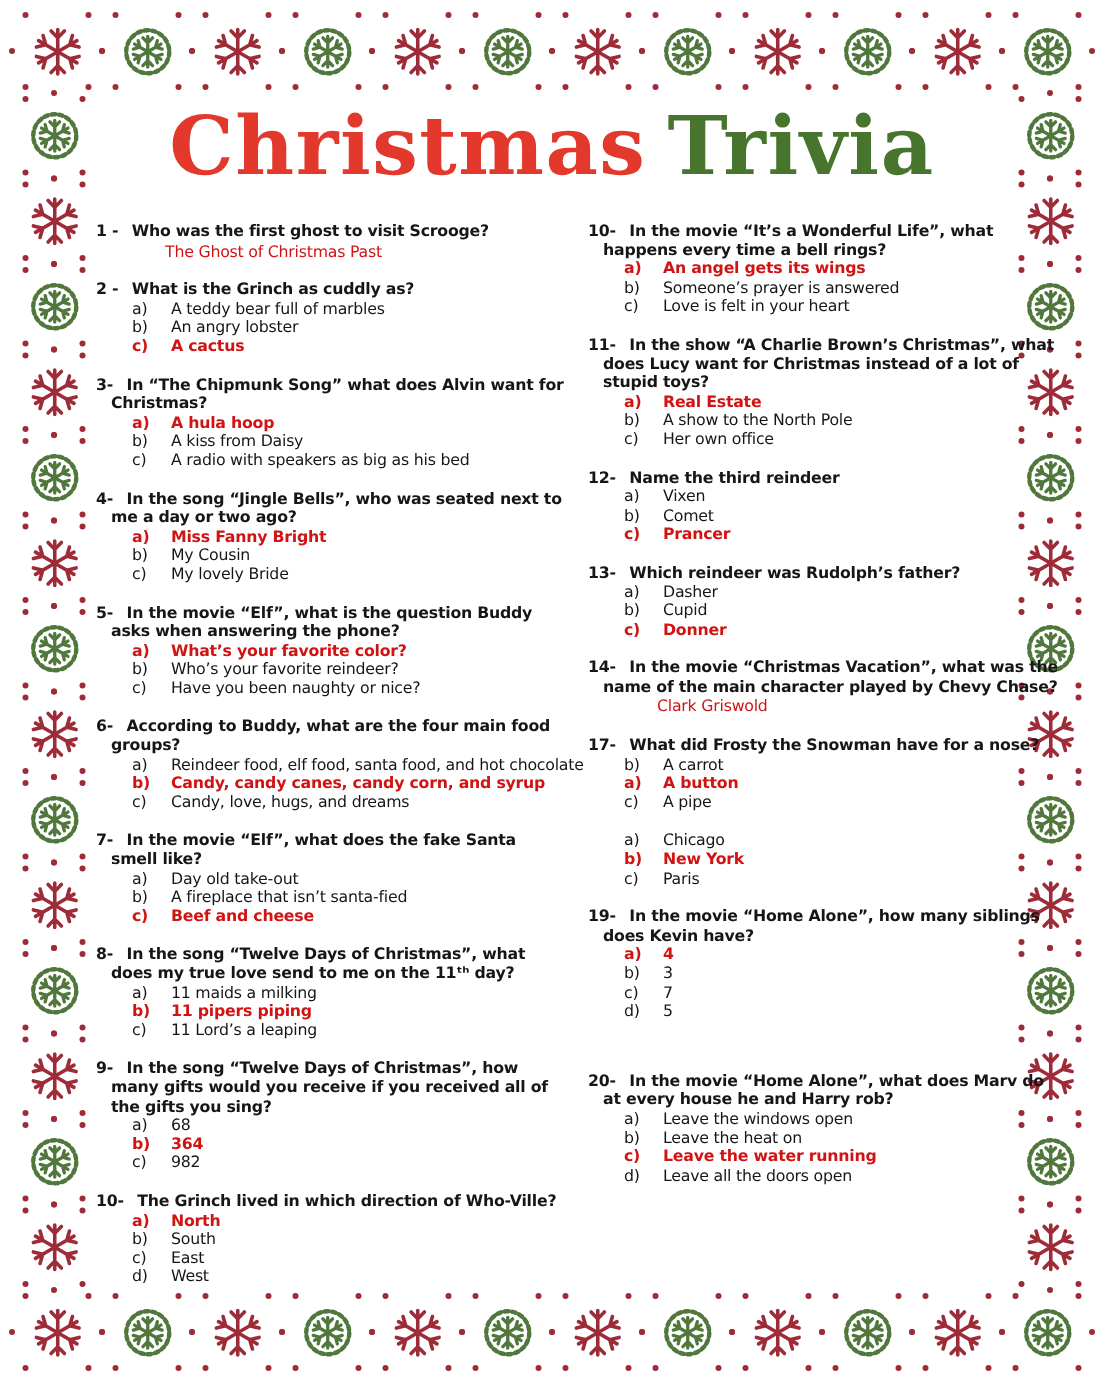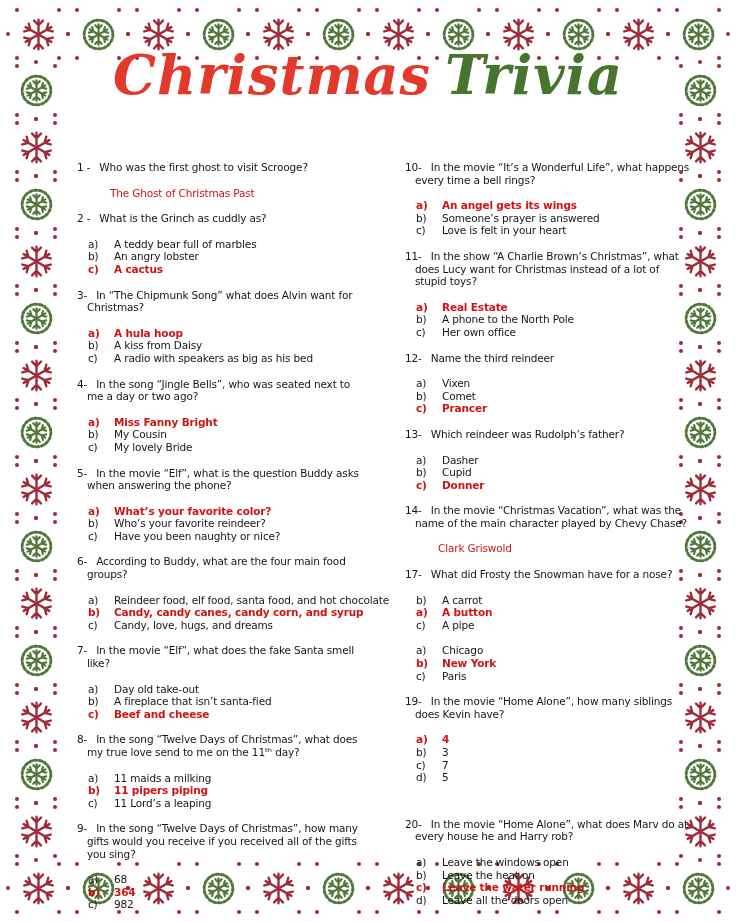--- a/index.html
+++ b/index.html
@@ -18,36 +18,36 @@
   .cell{flex:1;position:relative;display:flex;align-items:center;justify-content:center;}
   .flake{width:37px;height:37px;display:block;}
   .d{position:absolute;width:4px;height:4px;background:#9e2b38;border-radius:50%;}
   .c1{top:2px;left:7px}.c2{top:2px;right:7px}.c3{bottom:2px;left:7px}.c4{bottom:2px;right:7px}
   .h .m1{left:-2px;top:50%;transform:translateY(-50%);}
   .h .m2{right:-2px;top:50%;transform:translateY(-50%);}
   .v .m1{top:-2px;left:50%;transform:translateX(-50%);}
   .v .m2{bottom:-2px;left:50%;transform:translateX(-50%);}
   
   .title{
-    position:absolute;top:46px;left:0;right:0;text-align:center;
+    position:absolute;top:68px;left:0;right:0;text-align:center;
     font-family:"DejaVu Serif",serif;font-weight:700;font-size:54px;
-    letter-spacing:1px;line-height:1.1;font-style:italic;
+    letter-spacing:1px;line-height:1.1;
   }
   .t-red{color:#e2392c;}
   .t-green{color:#47752d;margin-left:14px;}
   
   .content{
     position:absolute;top:148px;left:64px;right:30px;bottom:62px;
     display:flex;gap:14px;
   }
   .col{flex:1;min-width:0;}
   .q-block{margin-bottom:13px;}
   .q-block.extra-gap{margin-bottom:34px;}
   .q-head{
-    margin:13px;font-weight:400;font-size:10.5px;line-height:12.6px;
+    margin:0;font-weight:700;font-size:10.5px;line-height:12.6px;
     letter-spacing:-0.15px;padding-left:10px;text-indent:-10px;
   }
   .q-num{margin-right:9px;}
   .answer{
     margin:1px 0 0 46px;color:#d01414;font-weight:400;
     font-size:10.5px;line-height:12.6px;letter-spacing:-0.15px;
   }
   .choice{
     padding-left:24px;font-size:10.5px;line-height:12.6px;
     letter-spacing:-0.15px;white-space:nowrap;
@@ -734,21 +734,21 @@
     <div class="col">
         <div class="q-block">
           <p class="q-head"><span class="q-num">10-</span>In the movie “It’s a Wonderful Life”, what happens every time a bell rings?</p>
           <div class="choice correct"><span class="c-letter">a)</span><span class="c-text">An angel gets its wings</span></div>
           <div class="choice"><span class="c-letter">b)</span><span class="c-text">Someone’s prayer is answered</span></div>
           <div class="choice"><span class="c-letter">c)</span><span class="c-text">Love is felt in your heart</span></div>
         </div>
         <div class="q-block">
           <p class="q-head"><span class="q-num">11-</span>In the show “A Charlie Brown’s Christmas”, what does Lucy want for Christmas instead of a lot of stupid toys?</p>
           <div class="choice correct"><span class="c-letter">a)</span><span class="c-text">Real Estate</span></div>
-          <div class="choice"><span class="c-letter">b)</span><span class="c-text">A phone to the North Pole</span></div>
+          <div class="choice"><span class="c-letter">b)</span><span class="c-text">A show to the North Pole</span></div>
           <div class="choice"><span class="c-letter">c)</span><span class="c-text">Her own office</span></div>
         </div>
         <div class="q-block">
           <p class="q-head"><span class="q-num">12-</span>Name the third reindeer</p>
           <div class="choice"><span class="c-letter">a)</span><span class="c-text">Vixen</span></div>
           <div class="choice"><span class="c-letter">b)</span><span class="c-text">Comet</span></div>
           <div class="choice correct"><span class="c-letter">c)</span><span class="c-text">Prancer</span></div>
         </div>
         <div class="q-block">
           <p class="q-head"><span class="q-num">13-</span>Which reindeer was Rudolph’s father?</p>

